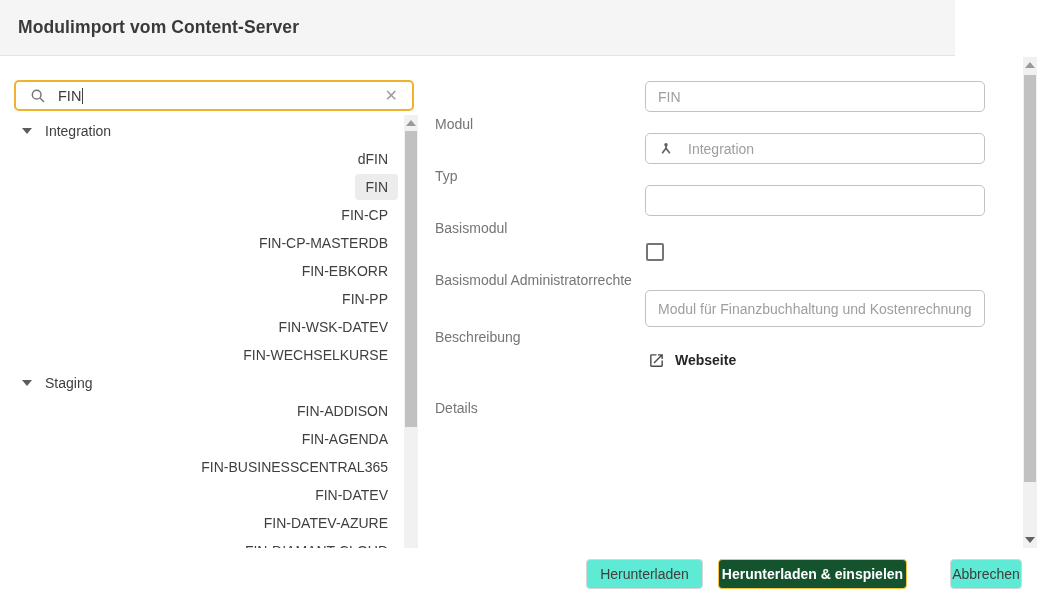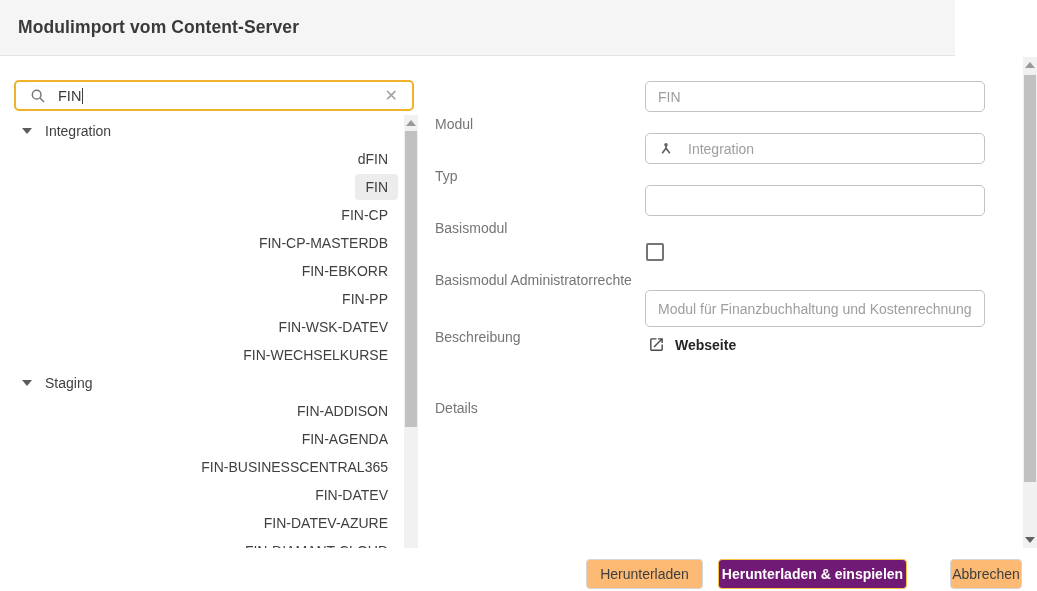--- a/index.html
+++ b/index.html
@@ -75,33 +75,33 @@
     border: 1px solid #c2c2c2; border-radius: 5px; background: #fff;
     display: flex; align-items: center; padding: 0 12px;
     font-size: 14px; color: #9e9e9e;
   }
   .form-input .ficon { width: 16px; height: 16px; margin-right: 14px; flex: 0 0 auto; }
   .checkbox {
     position: absolute; left: 646px; top: 243px; width: 18px; height: 18px;
     border: 2px solid #757575; border-radius: 2px; background: #fff;
   }
   .details-link {
-    position: absolute; left: 648px; top: 336px; display: flex; align-items: center; cursor: pointer;
+    position: absolute; left: 648px; top: 352px; display: flex; align-items: flex-start; cursor: pointer;
   }
   .details-link .licon { width: 17px; height: 17px; margin-right: 10px; }
   .details-link .ltext { font-size: 14px; font-weight: bold; color: #252525; }
 
   
   .btn {
     position: absolute; top: 559px; height: 30px; border-radius: 4px;
     display: flex; align-items: center; justify-content: center;
     font-size: 14px; cursor: pointer; font-family: inherit;
   }
-  .btn.secondary { background: #fdba74; border: 1px solid #d6d6d6; color: #3f3f3f; }
-  .btn.primary { background: #701a75; border: 1px solid #f8c342; color: #ffffff; font-weight: 600; }
+  .btn.secondary { background: #5eead4; border: 1px solid #d6d6d6; color: #3f3f3f; }
+  .btn.primary { background: #14532d; border: 1px solid #f8c342; color: #ffffff; font-weight: 600; }
   .btn-download { left: 586px; width: 117px; }
   .btn-download-install { left: 718px; width: 189px; }
   .btn-cancel { left: 950px; width: 72px; }
 </style>
 </head>
 <body>
 
 <div class="dialog">
 
   <div class="header">

